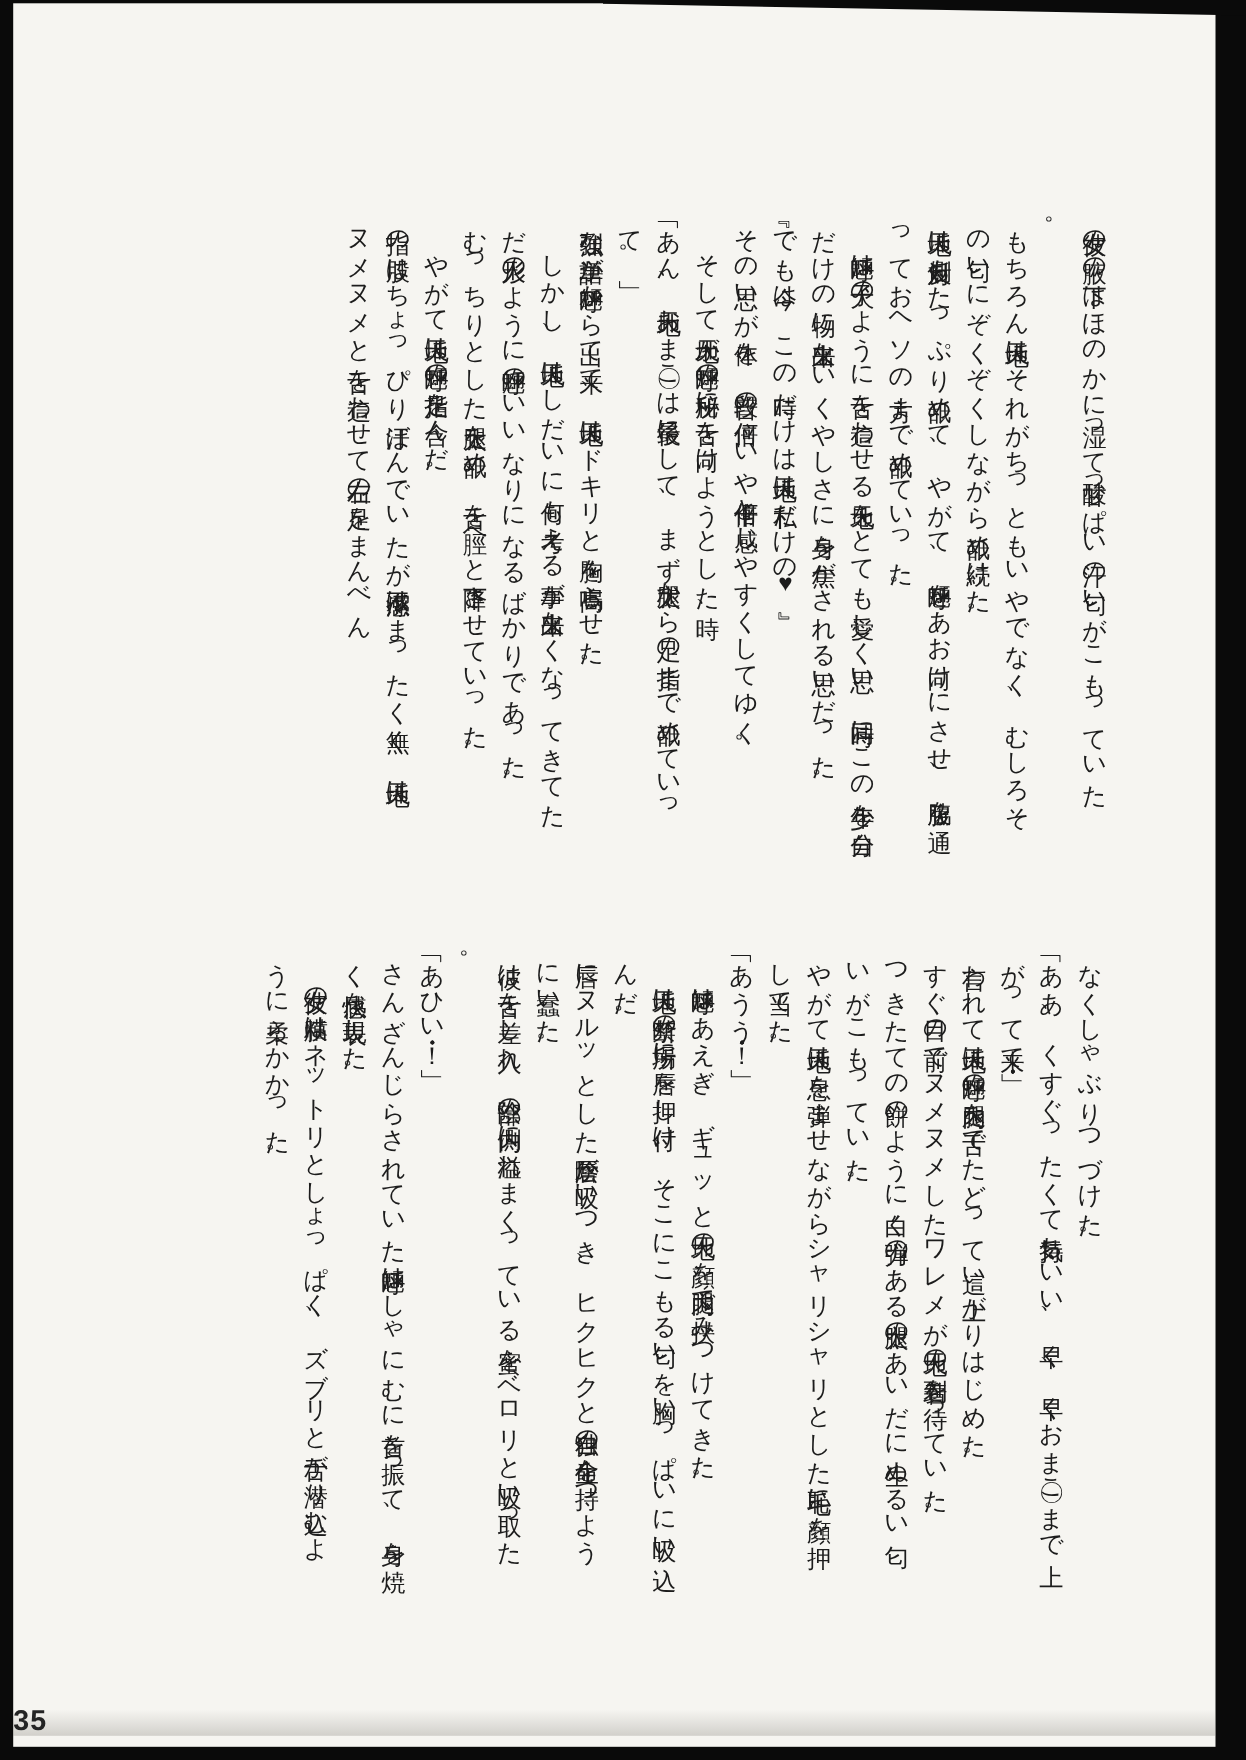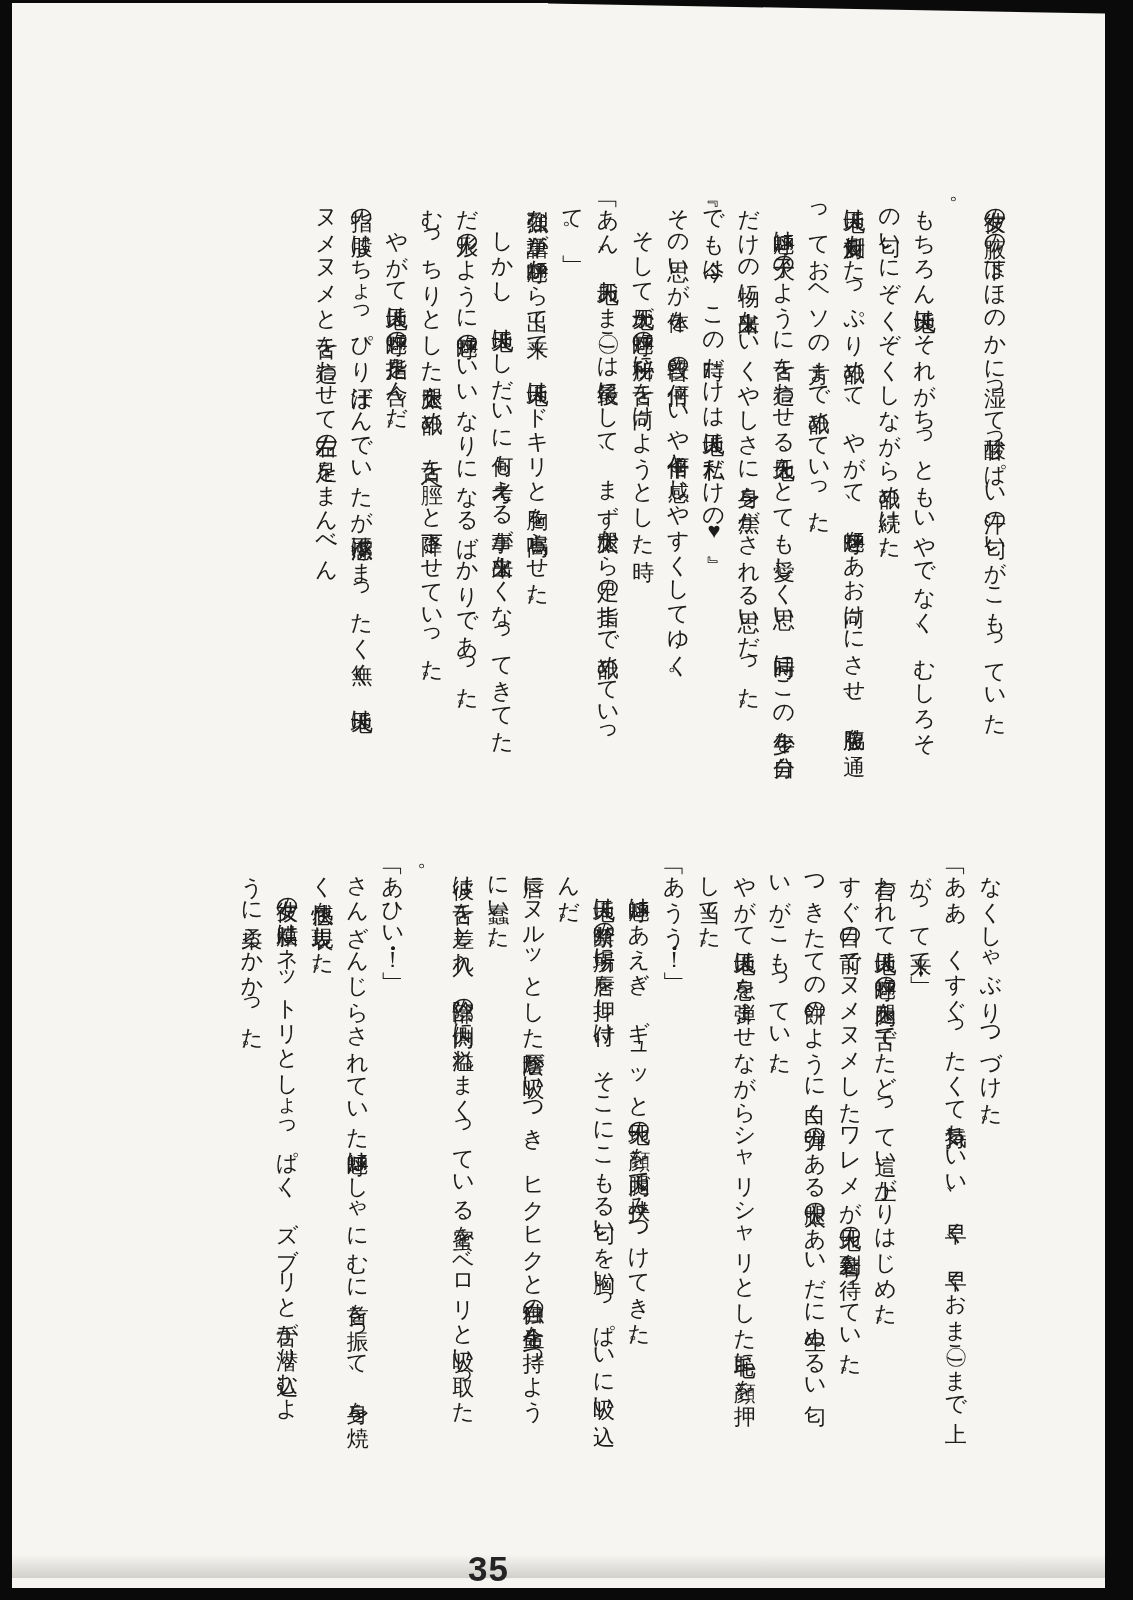--- a/index.html
+++ b/index.html
@@ -62,23 +62,23 @@
     padding: 0;
   }
   .text-block p.para.indent {
     text-indent: 1em;
   }
   .page-number {
     position: absolute;
     top: 1549px;
     left: 12px;
     width: 953px;
-    text-align: center;
+    text-align: left;
     font-family: "Liberation Sans", "DejaVu Sans", sans-serif;
-    font-size: 35px;
+    font-size: 26px;
     font-weight: bold;
     color: #242424;
     letter-spacing: 1px;
   }
 </style>
 </head>
 <body>
 
 <div class="sheet">
   <div class="bottom-shadow"></div>

